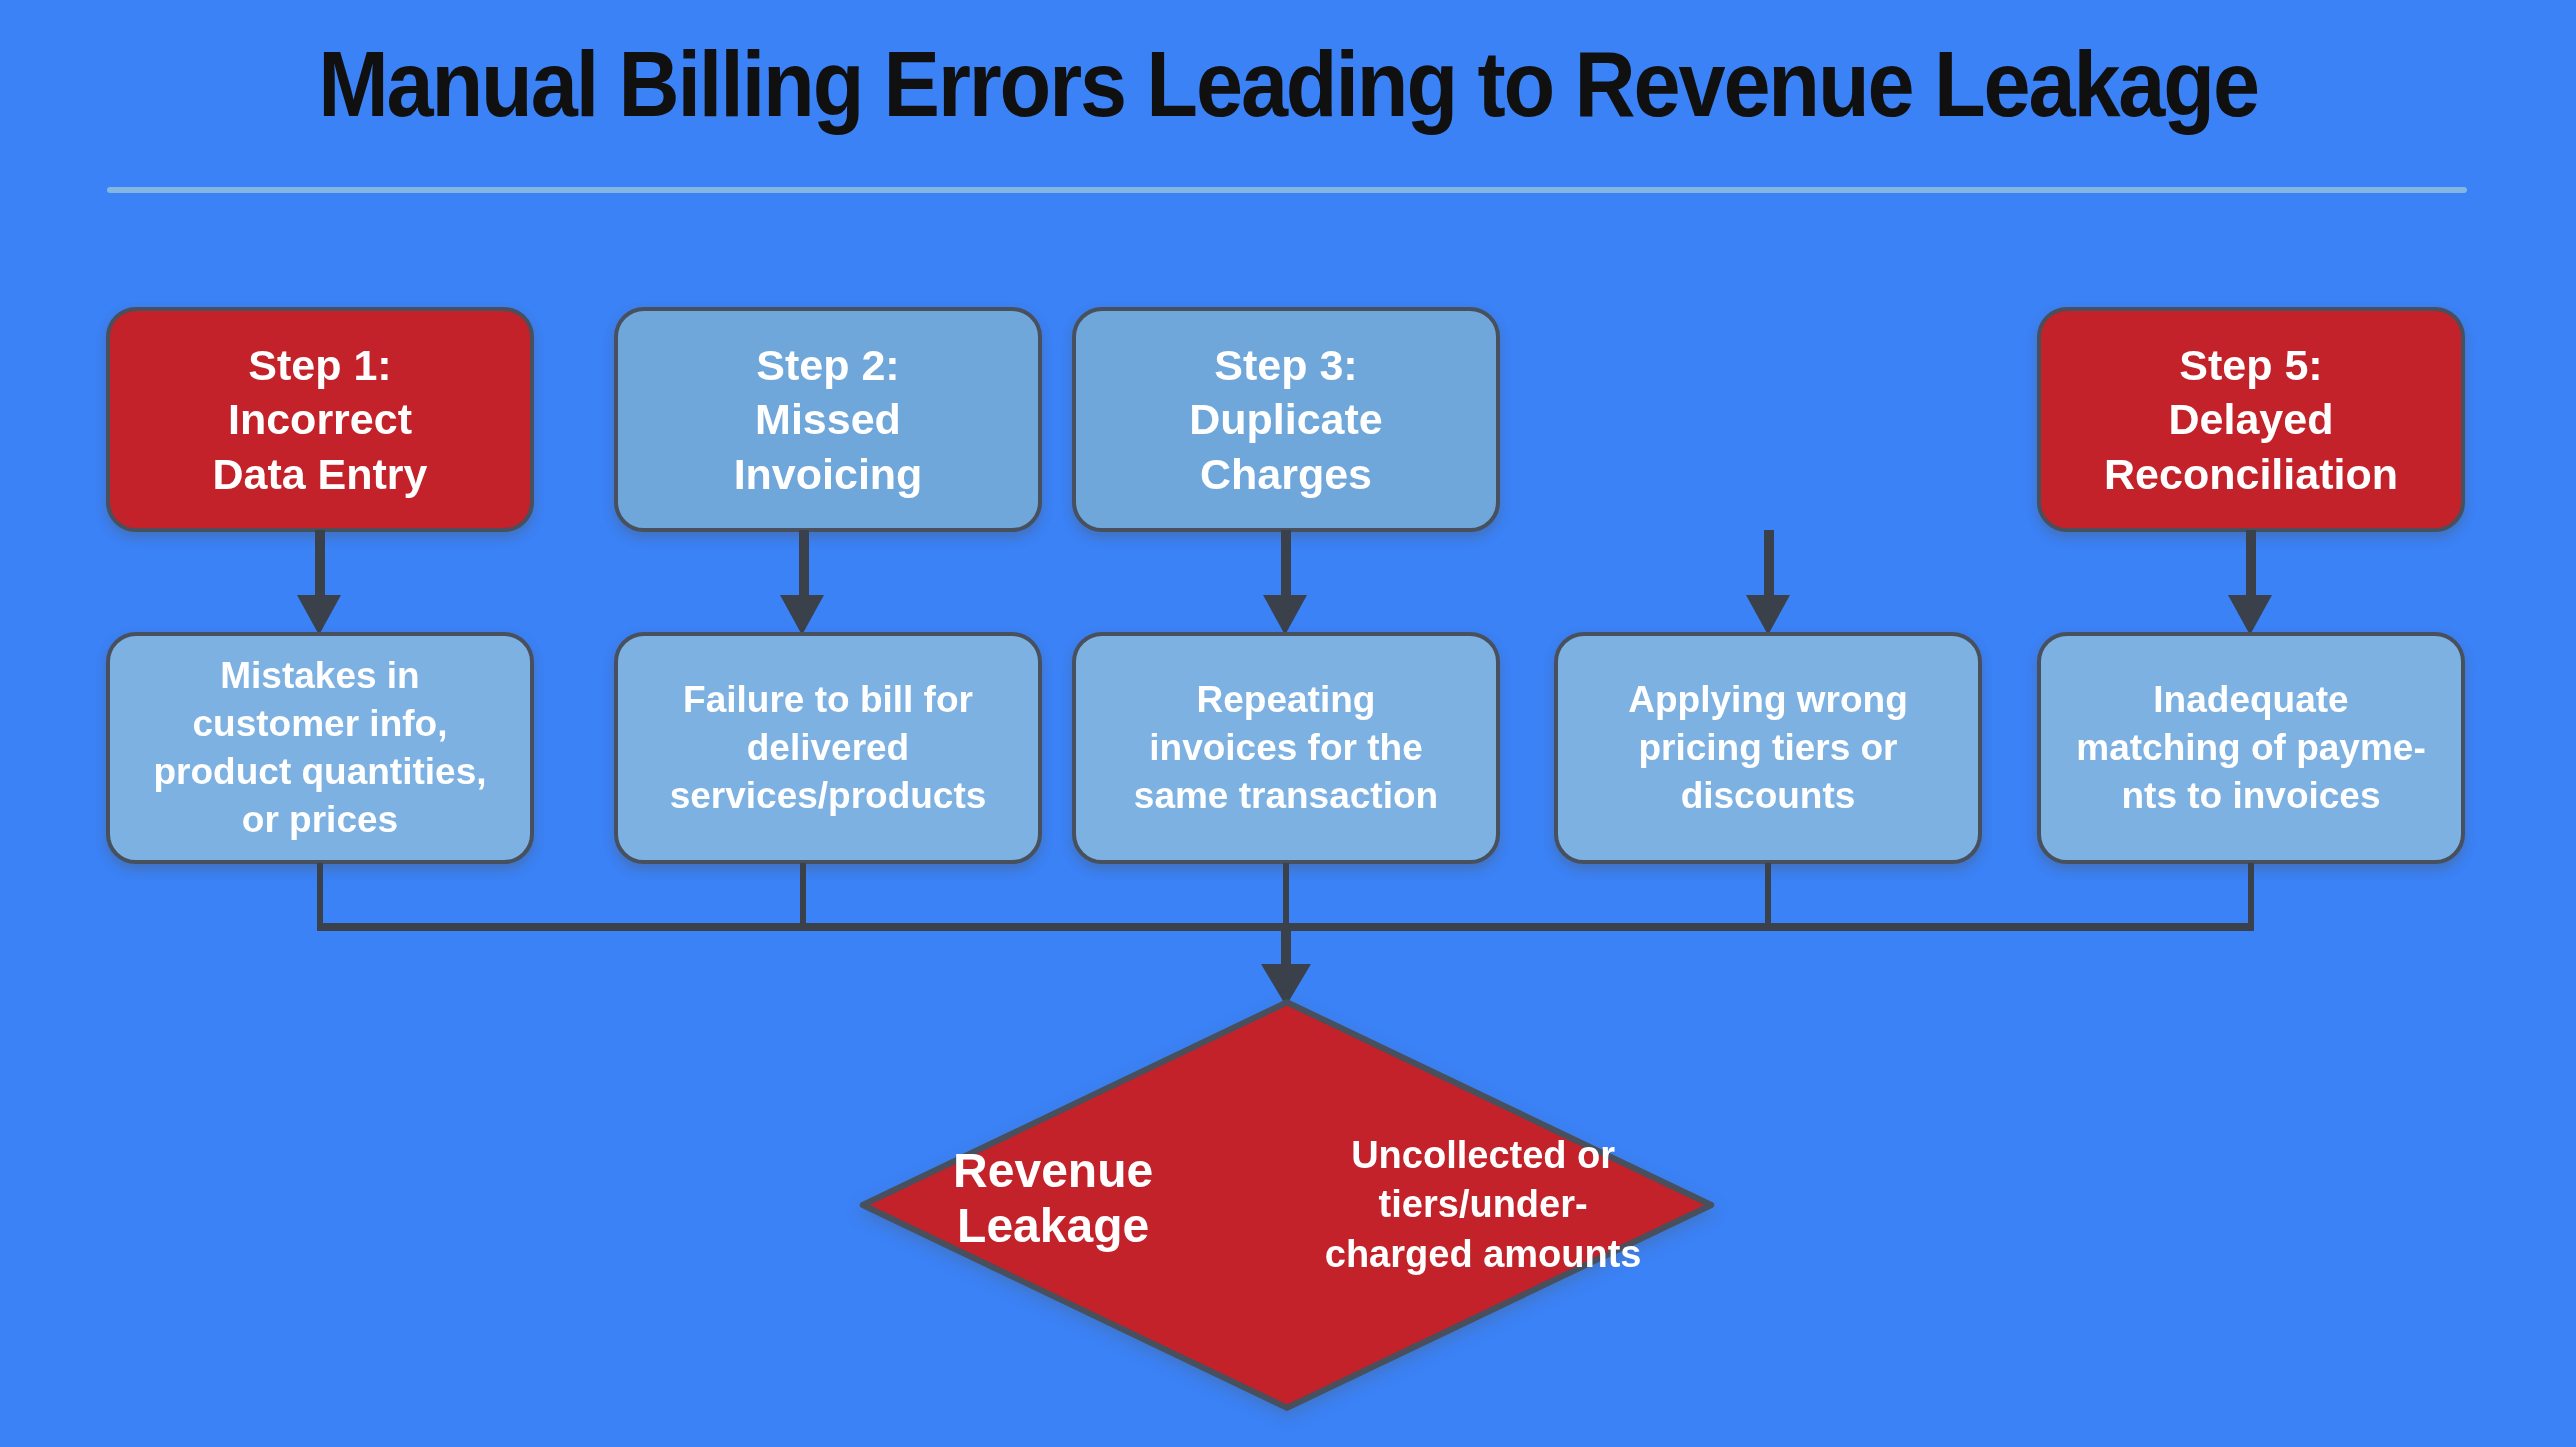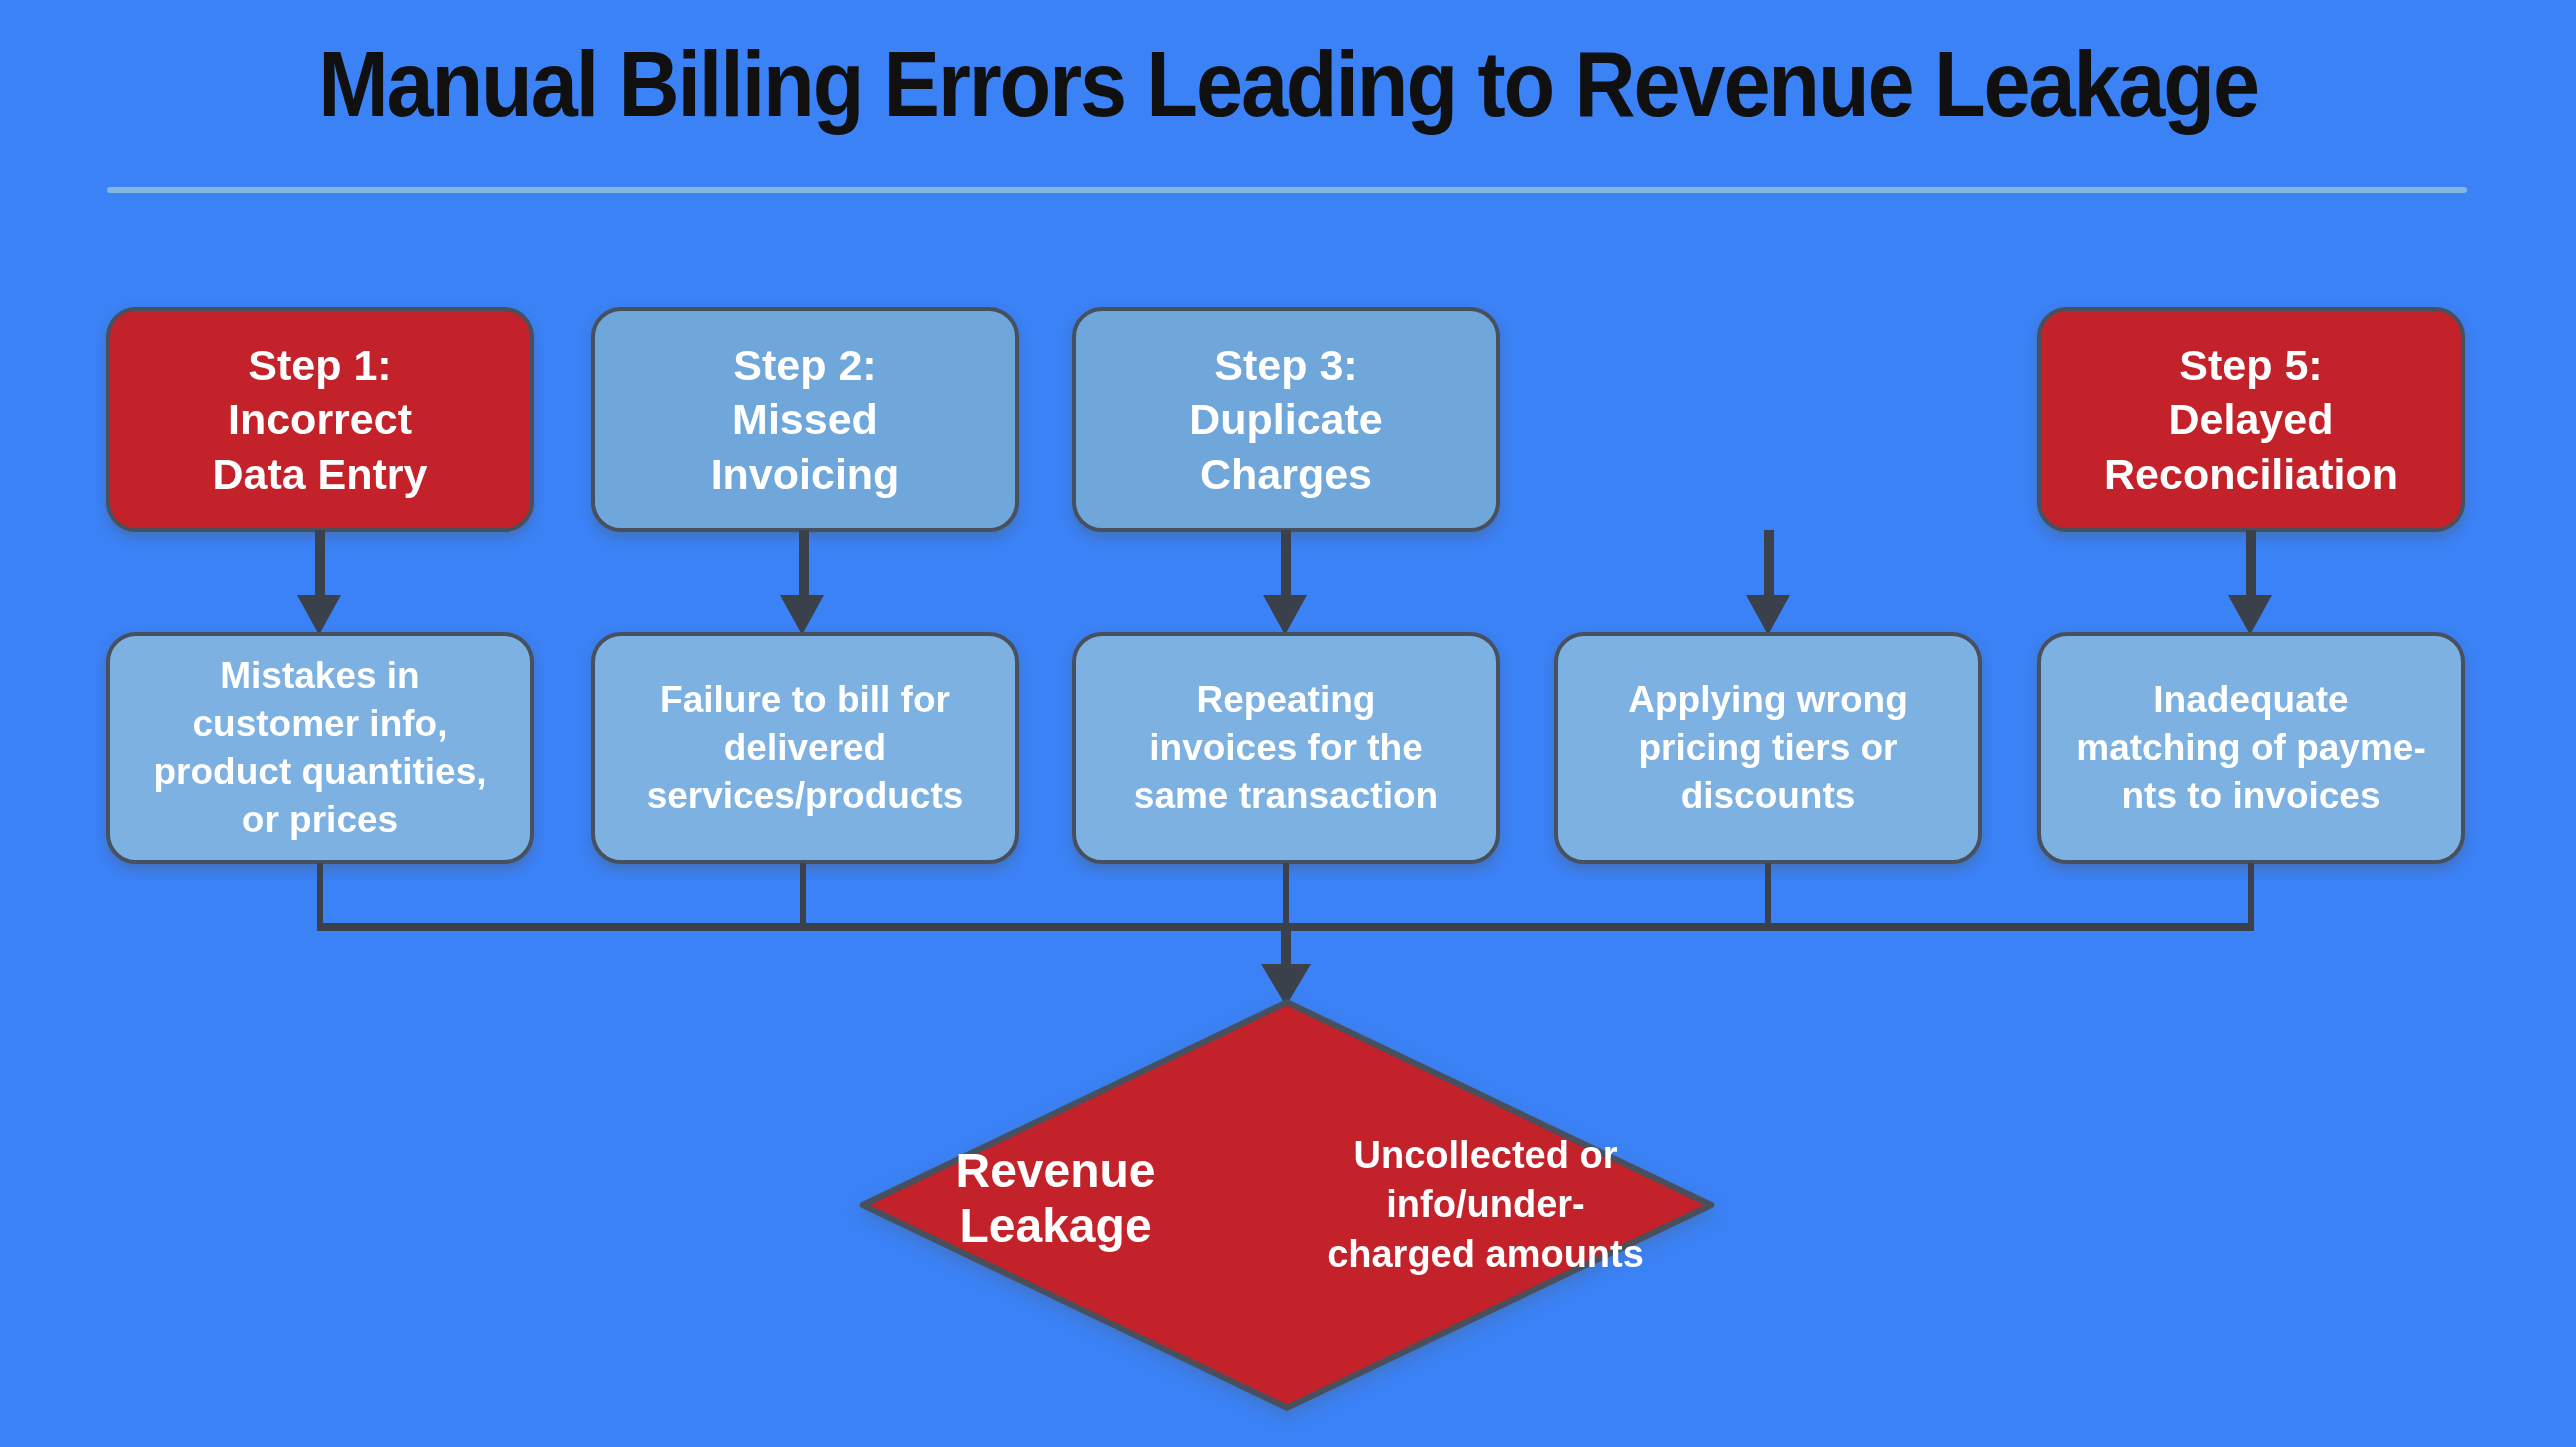--- a/index.html
+++ b/index.html
@@ -21,21 +21,21 @@
     position:absolute;width:428px;box-sizing:border-box;
     border:4.5px solid #47505c;border-radius:30px;
     display:flex;align-items:center;justify-content:center;
     text-align:center;color:#ffffff;font-weight:bold;
     box-shadow:0 5.3px 10.6px rgba(80,75,65,0.30);
   }
   .step{top:307px;height:225px;font-size:43px;line-height:1.27;}
   .desc{top:632px;height:232px;font-size:37px;line-height:1.30;background:#7db1e1;}
   .red{background:#c3222a;}
   .blue{background:#6fa7da;}
-  .c0{left:106px}.c1{left:591px}.c2{left:1072px}.c3{left:1554px}.c4{left:2037px}
+  .c0{left:106px}.c1{left:614px}.c2{left:1072px}.c3{left:1554px}.c4{left:2037px}
   .label{white-space:pre-line;padding:0 10.6px;}
   .stem{position:absolute;width:9.8px;background:#3a414b;}
   .a0{left:315px}.a1{left:799px}.a2{left:1281px}.a3{left:1764px}.a4{left:2246px}
   .step-stem{top:530px;height:68px;}
   .head{
     position:absolute;width:0;height:0;
     border-left:22.6px solid transparent;border-right:22.6px solid transparent;
     border-top:40px solid #3a414b;
   }
   .step-head{top:595px;}
@@ -134,19 +134,19 @@
   <div class="hline"></div>
   <div class="stem final-stem a2"></div>
   <div class="final-head"></div>
 
   <div class="diamond">
     <svg width="860" height="416" viewBox="0 0 1140 552">
       <polygon points="570,7 1133,276 570,545 7,276" fill="#c3222a" stroke="#47505c" stroke-width="8" stroke-linejoin="round"></polygon>
     </svg>
     <div class="diamond-text">
       <div class="d-title">Revenue Leakage</div>
-      <div class="d-sub">Uncollected or info/under-
+      <div class="d-sub">Uncollected or tiers/under-
 charged amounts</div>
     </div>
   </div>
 
 </div>
 
 
 </body></html>

